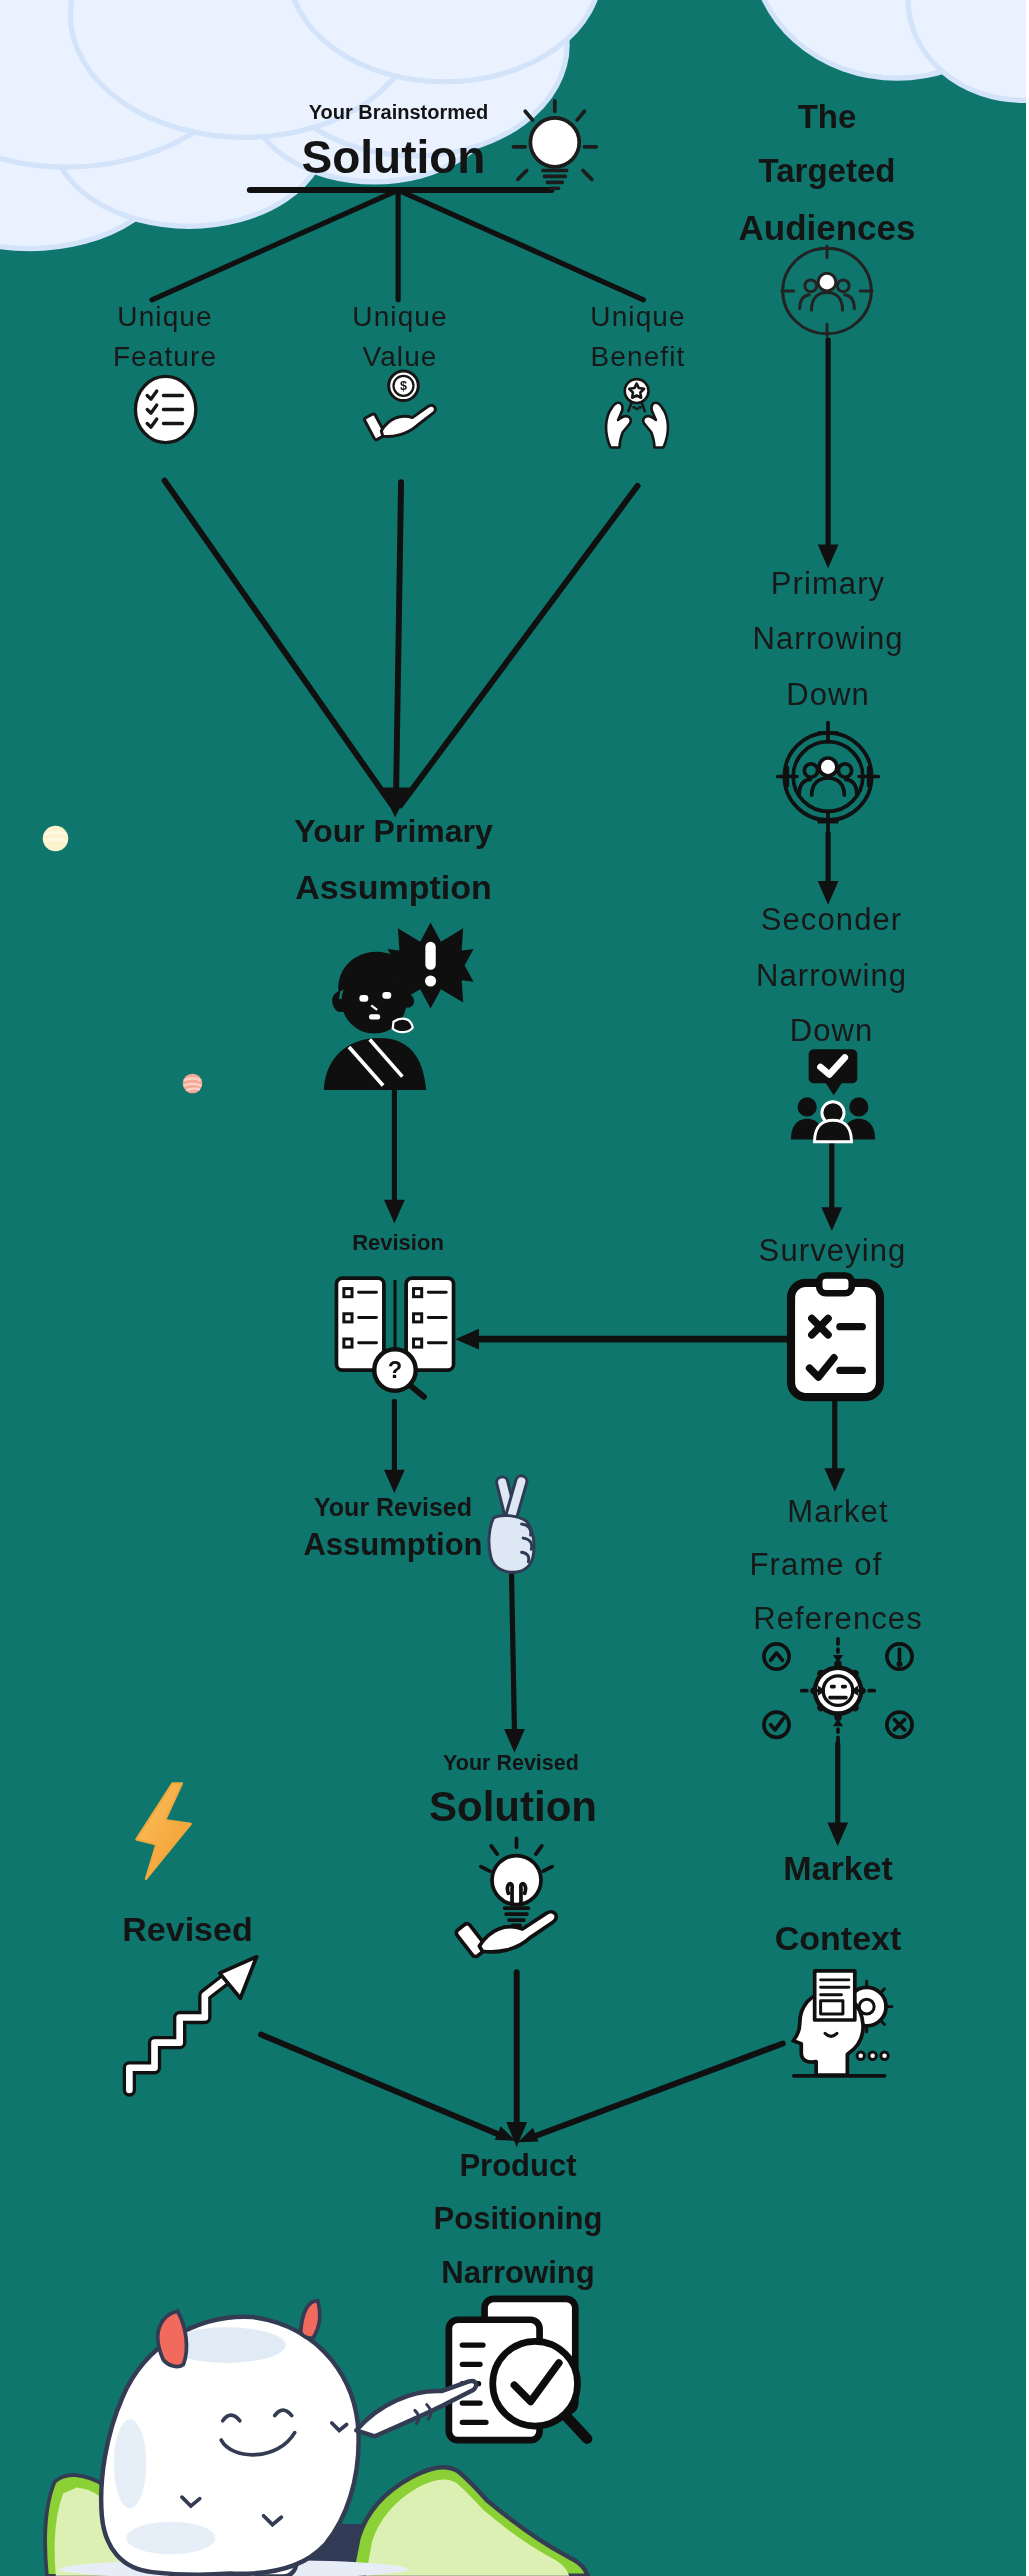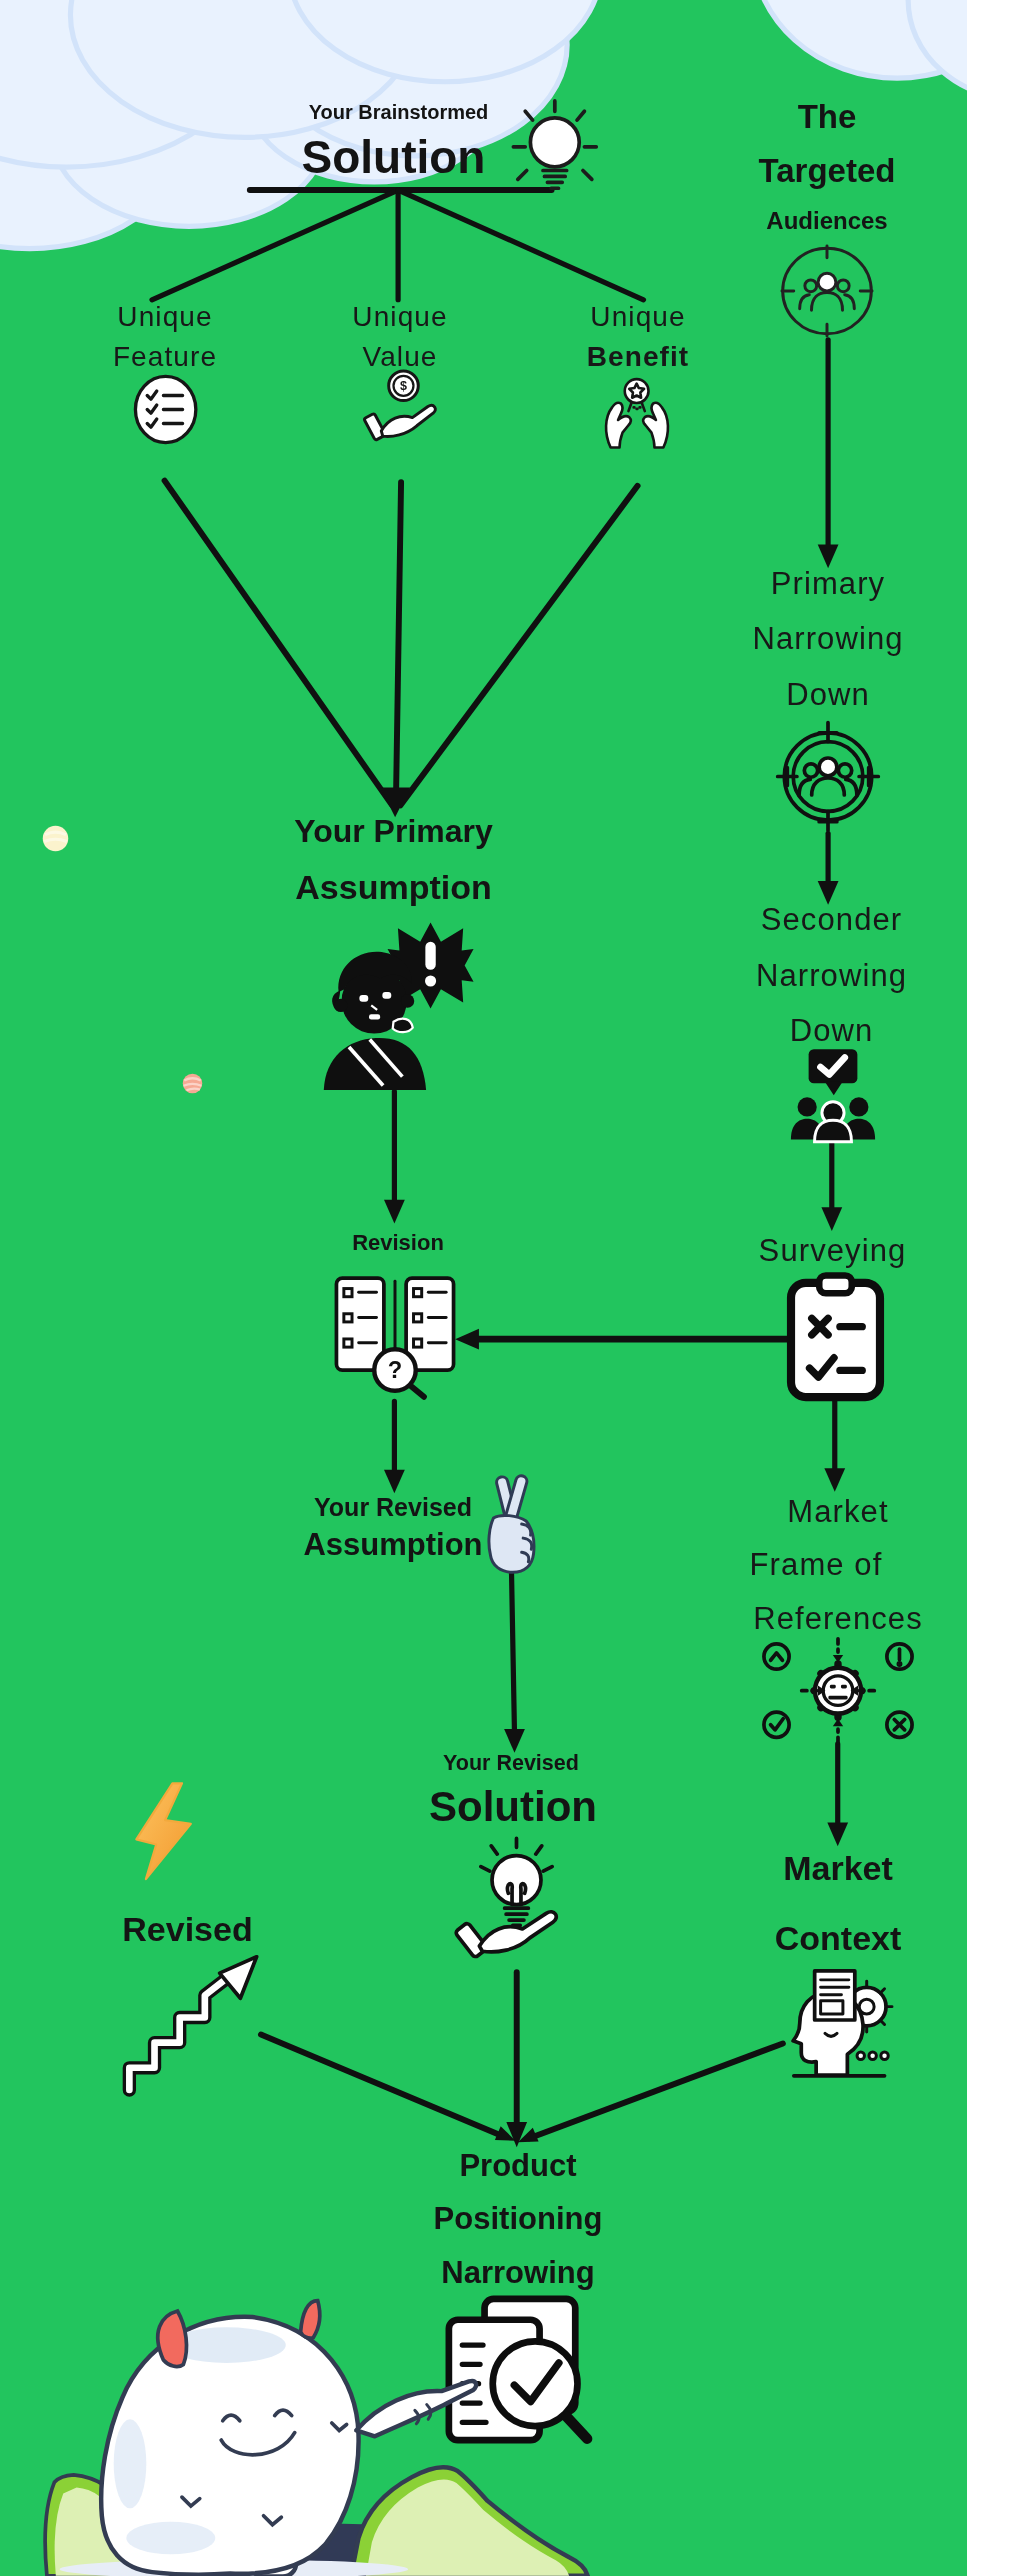--- a/index.html
+++ b/index.html
@@ -1,17 +1,17 @@
 <!DOCTYPE html>
 <html style="font-size:12px"><head>
 <meta charset="utf-8">
 <style>
   html,body{margin:0;padding:0;background:#fff;}
-  .stage{position:relative;width:930px;height:2576px;background:#22c55e;overflow:hidden;
-         font-family:"Liberation Sans",sans-serif;color:#121212;padding-left:37px;}
+  .stage{position:relative;width:1026px;height:2576px;background:#0f766e;overflow:hidden;
+         font-family:"Liberation Sans",sans-serif;color:#121212;}
   .abs{position:absolute;}
   .t{position:absolute;text-align:center;line-height:1.12;color:#141414;white-space:nowrap;}
   .bold{font-weight:700;}
   .light{font-weight:400;letter-spacing:1.1px;color:#181818;}
   svg{display:block;overflow:visible;}
 </style>
 </head>
 <body>
 
 <div class="stage">
@@ -90,40 +90,40 @@
   <svg class="abs" style="left:497px;top:95px" width="126" height="111" viewBox="0 0 170 150">
     <g stroke="#1c1c1c" stroke-width="5" fill="none" stroke-linecap="round">
       <circle cx="78" cy="64" r="33" fill="#fff"></circle>
       <path d="M62 102 H94 M64 110 H92 M68 118 H88 M73 126 H83"></path>
       <path d="M78 8 V22 M38 22 L48 34 M118 22 L108 34 M22 70 H38 M118 70 H134 M40 102 L28 114 M116 102 L128 114"></path>
     </g>
   </svg>
 
   <div class="t bold" style="left:716px;top:99px;width:222px;font-size:33px;">The</div>
   <div class="t bold" style="left:716px;top:153px;width:222px;font-size:33px;">Targeted</div>
-  <div class="t bold" style="left:716px;top:208px;width:222px;font-size:24px;">Audiences</div>
+  <div class="t bold" style="left:716px;top:208px;width:222px;font-size:35px;">Audiences</div>
 
   <svg class="abs" style="left:779px;top:245px" width="96" height="92" viewBox="0 0 130 124">
     <g stroke="#222" stroke-width="4" fill="none" stroke-linecap="round">
       <ellipse cx="65" cy="62" rx="60" ry="58"></ellipse>
       <path d="M65 1 V17 M65 107 V123 M4 62 H20 M110 62 H126"></path>
       <circle cx="65" cy="50" r="12" fill="#fff"></circle>
       <path d="M44 88 C44 70 54 64 65 64 C76 64 86 70 86 88"></path>
       <circle cx="43" cy="55" r="8"></circle>
       <circle cx="87" cy="55" r="8"></circle>
       <path d="M28 86 C28 74 33 68 41 67 M89 67 C97 68 102 74 102 86"></path>
     </g>
   </svg>
 
   <div class="t light" style="left:76px;top:301px;width:178px;font-size:28px;">Unique</div>
   <div class="t light" style="left:76px;top:341px;width:178px;font-size:28px;">Feature</div>
   <div class="t light" style="left:311px;top:301px;width:178px;font-size:28px;">Unique</div>
   <div class="t light" style="left:311px;top:341px;width:178px;font-size:28px;">Value</div>
   <div class="t light" style="left:549px;top:301px;width:178px;font-size:28px;">Unique</div>
-  <div class="t light" style="left:549px;top:341px;width:178px;font-size:28px;font-weight:bold;">Benefit</div>
+  <div class="t light" style="left:549px;top:341px;width:178px;font-size:28px;">Benefit</div>
 
   <svg class="abs" style="left:131px;top:373px" width="70" height="73" viewBox="0 0 95 98">
     <g stroke="#161616" stroke-width="4.5" fill="none" stroke-linecap="round" stroke-linejoin="round">
       <ellipse cx="47" cy="49" rx="41" ry="45" fill="#fff"></ellipse>
       <path d="M22 30 L27 35 L35 24 M44 30 H70"></path>
       <path d="M22 49 L27 54 L35 43 M44 49 H70"></path>
       <path d="M22 68 L27 73 L35 62 M44 68 H70"></path>
     </g>
   </svg>
 

